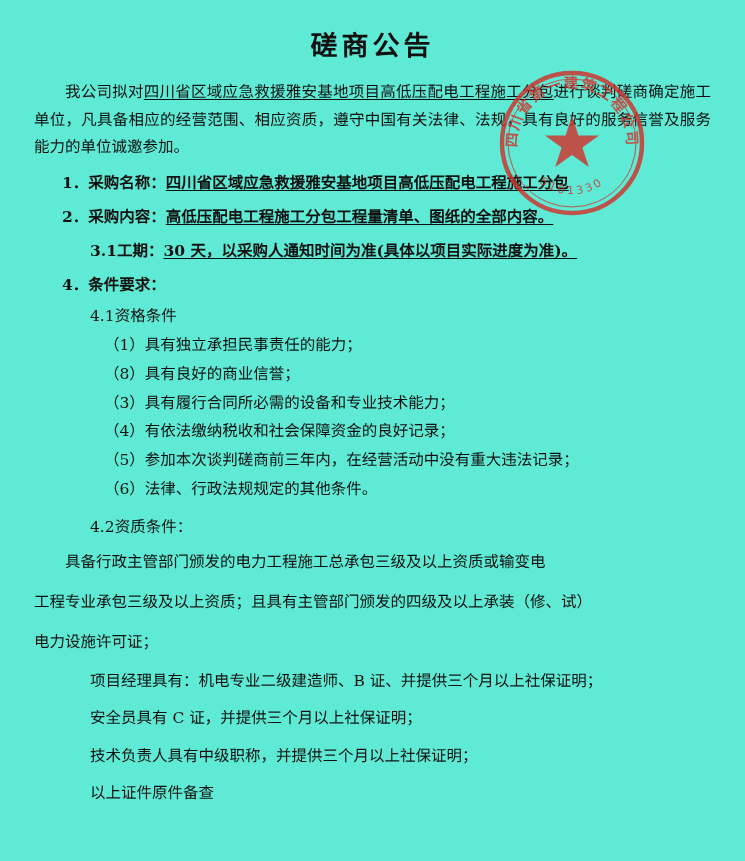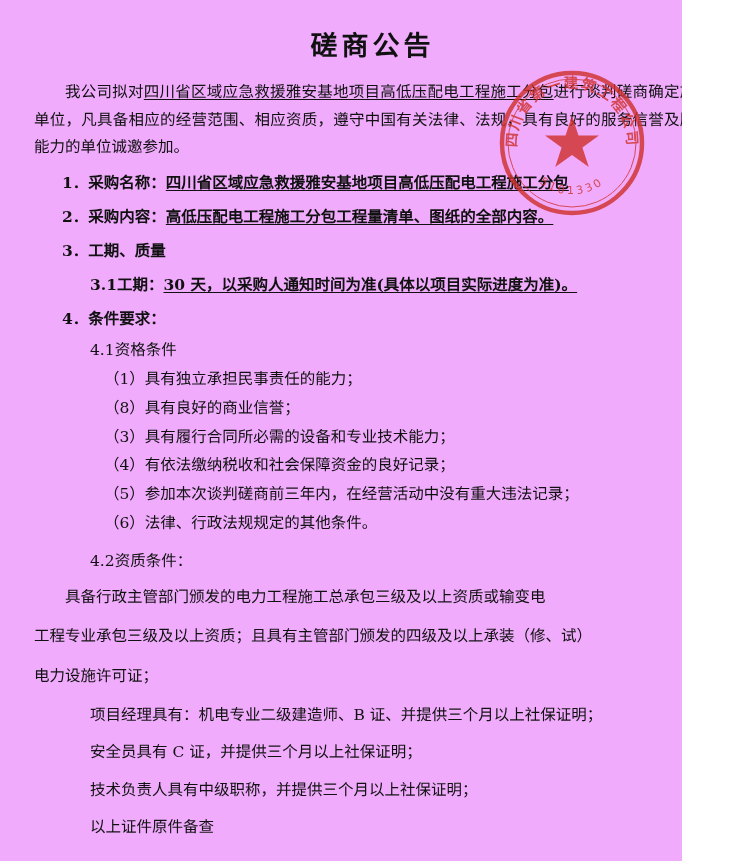--- a/index.html
+++ b/index.html
@@ -6,23 +6,23 @@
     margin: 0;
     padding: 0;
     background: #ffffff;
   }
   body {
     font-family: "DejaVu Serif", "Liberation Serif", serif;
     color: #111;
   }
   .page {
     position: relative;
-    width: 682px;
+    width: 745px;
     height: 861px;
-    background: #f0abfc;
+    background: #5eead4;
     overflow: hidden;
   }
   .content {
     position: relative;
     padding: 18px 34px 0 34px;
     box-sizing: border-box;
     width: 745px;
   }
   .doc-title {
     text-align: center;
@@ -110,21 +110,20 @@
   <div class="content">
 
     <div class="doc-title">磋商公告</div>
 
     <p class="intro"><span>我公司拟对</span><span class="u">四川省区域应急救援雅安基地项目高低压配电工程施工分包</span><span>进行谈判磋商确定施工单位，凡具备相应的经营范围、相应资质，遵守中国有关法律、法规，具有良好的服务信誉及服务能力的单位诚邀参加。</span></p>
 
     <p class="lvl1"><span>1．</span><span>采购名称：</span><span class="u">四川省区域应急救援雅安基地项目高低压配电工程施工分包</span></p>
 
     <p class="lvl1"><span>2．</span><span>采购内容：</span><span class="u">高低压配电工程施工分包工程量清单、图纸的全部内容。</span></p>
 
-    <p class="lvl1"><span>3．</span><span>工期、质量</span></p>
 
     <p class="lvl2"><span>3.1</span><span>工期：</span><span class="u">30 天，以采购人通知时间为准(具体以项目实际进度为准)。</span></p>
 
 
     <p class="lvl1"><span>4．</span><span>条件要求：</span></p>
 
     <p class="lvl2n"><span>4.1</span><span>资格条件</span></p>
 
     <p class="lvl3">（1）具有独立承担民事责任的能力；</p>
     <p class="lvl3">（8）具有良好的商业信誉；</p>

